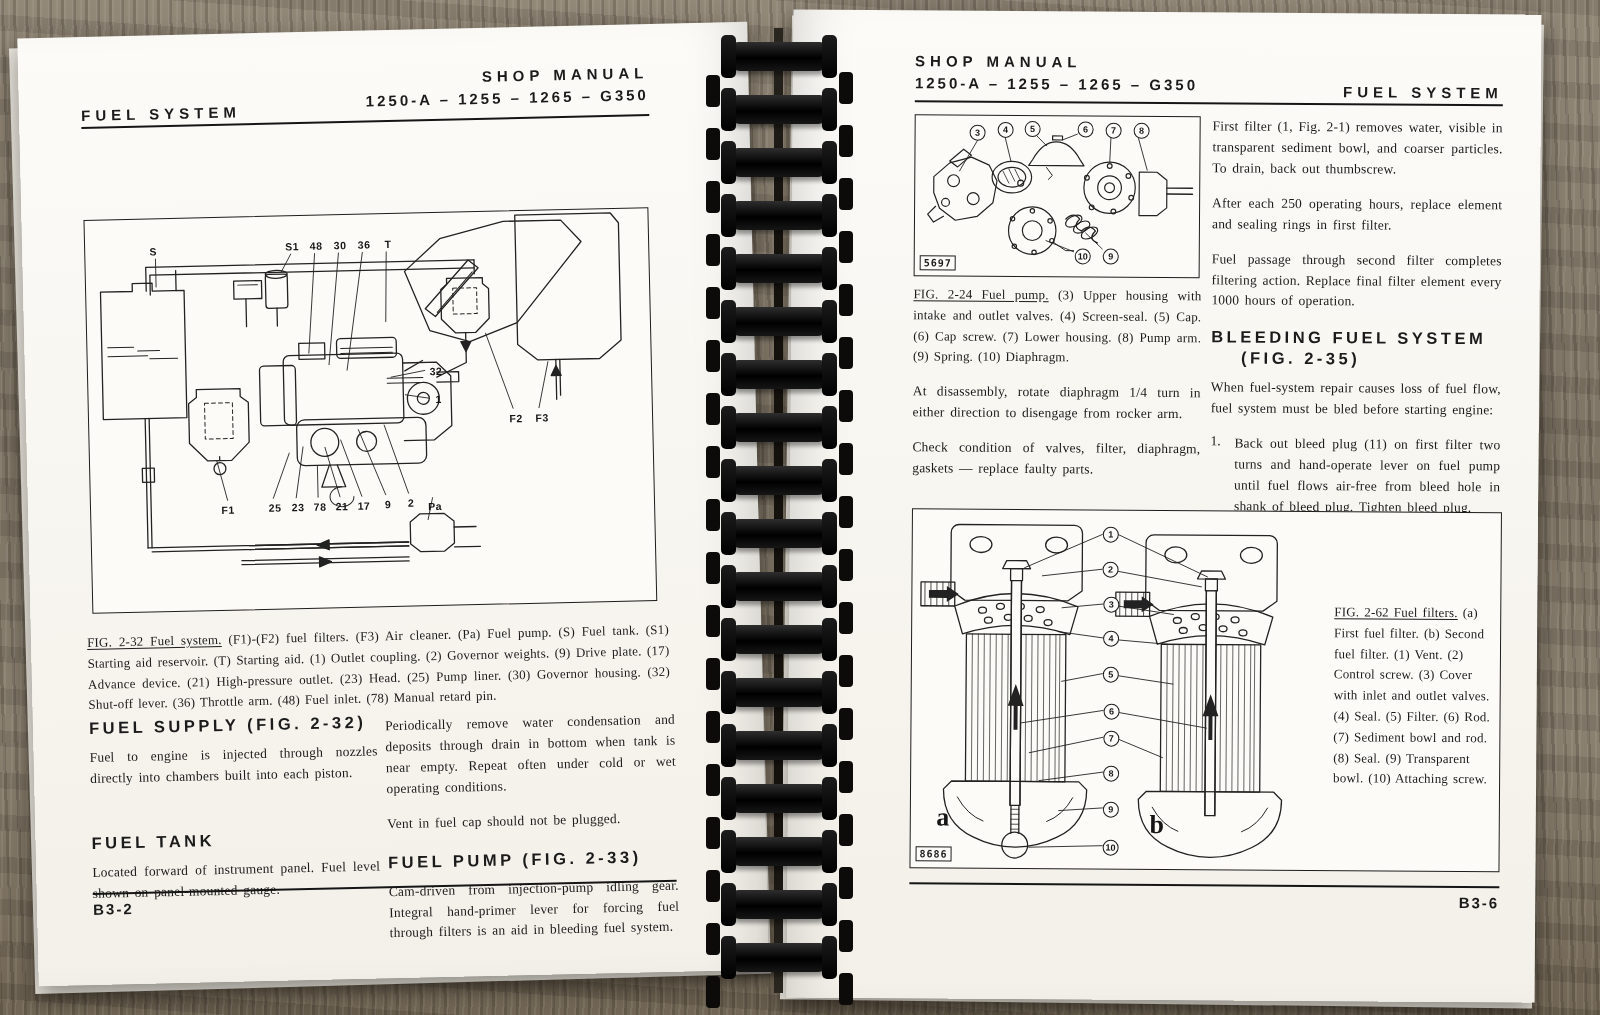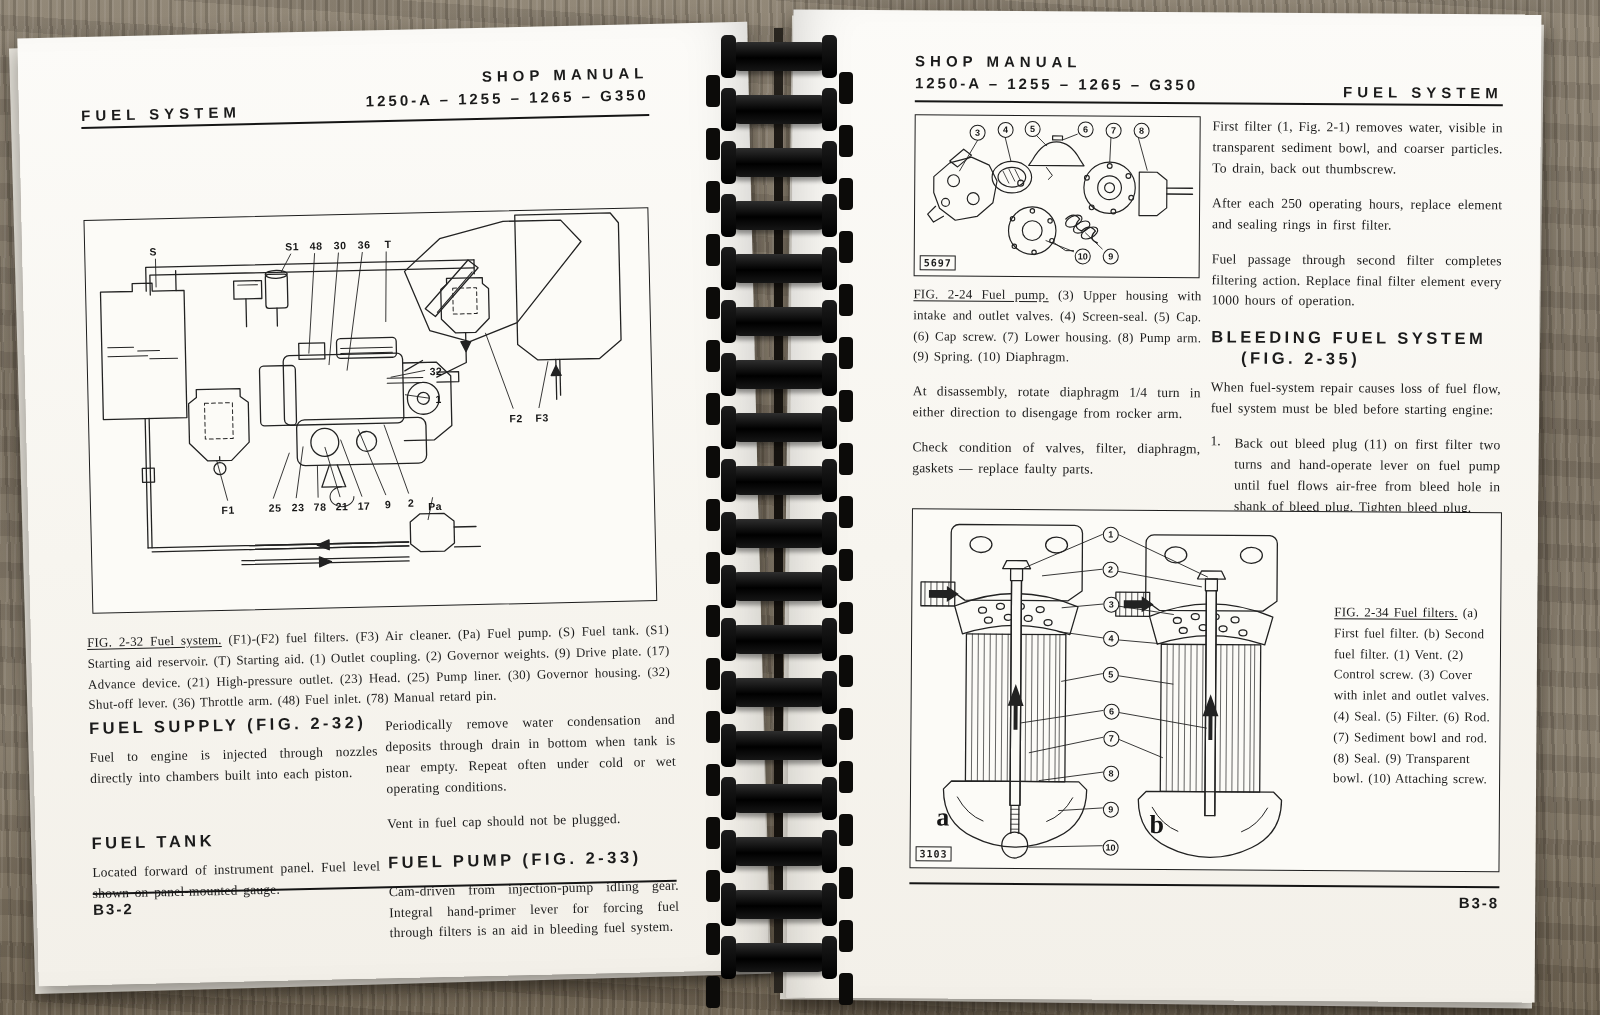--- a/index.html
+++ b/index.html
@@ -392,40 +392,40 @@
           <path d="M192,201 L110,214"></path>
             <path d="M208,203 L296,218"></path>
           <path d="M192,228 L118,244"></path>
             <path d="M208,230 L252,248"></path>
           <path d="M192,263 L128,272"></path>
           <path d="M192,299 L148,302"></path>
           <path d="M192,337 L118,339"></path>
         </g>
       </g>
     </svg>
-    <span class="figtag" style="left:5px; bottom:6px;">3103</span>
+    <span class="figtag" style="left:5px; bottom:6px;">8686</span>
     <div class="caption" style="position:absolute; left:422px; top:90px; width:158px; text-align:left;">
-      <span class="cap-lead">FIG. 2-34 Fuel filters.</span><span> (a) First fuel filter. (b) Second fuel filter. (1) Vent. (2) Control screw. (3) Cover with inlet and outlet valves. (4) Seal. (5) Filter. (6) Rod. (7) Sediment bowl and rod. (8) Seal. (9) Transparent bowl. (10) Attaching screw.</span>
+      <span class="cap-lead">FIG. 2-62 Fuel filters.</span><span> (a) First fuel filter. (b) Second fuel filter. (1) Vent. (2) Control screw. (3) Cover with inlet and outlet valves. (4) Seal. (5) Filter. (6) Rod. (7) Sediment bowl and rod. (8) Seal. (9) Transparent bowl. (10) Attaching screw.</span>
     </div>
   <span class="callout circ" style="left: 198px; top: 24px;">1</span>
       <span class="callout circ" style="left: 198px; top: 59px;">2</span>
       <span class="callout circ" style="left: 199px; top: 94px;">3</span>
       <span class="callout circ" style="left: 199px; top: 128px;">4</span>
       <span class="callout circ" style="left: 199px; top: 164px;">5</span>
       <span class="callout circ" style="left: 200px; top: 201px;">6</span>
       <span class="callout circ" style="left: 200px; top: 228px;">7</span>
       <span class="callout circ" style="left: 200px; top: 263px;">8</span>
       <span class="callout circ" style="left: 200px; top: 299px;">9</span>
       <span class="callout circ" style="left: 200px; top: 337px;">10</span>
       <span class="callout big" style="left: 32px; top: 308px;">a</span>
       <span class="callout big" style="left: 246px; top: 314px;">b</span>
     </div>
 
   <div style="position:absolute; left:122px; top:872px; width:590px; border-top:2.5px solid #151515;"></div>
-  <div class="pageno" style="position:absolute; right:36px; top:880px;">B3-8</div>
+  <div class="pageno" style="position:absolute; right:36px; top:880px;">B3-6</div>
 </div>
 
 <div id="binding">
   <div id="spine-gap"></div>
 <div class="tooth" style="top: 42px;"></div>
     <div class="hole" style="left: 4px; top: 75px;"></div>
     <div class="hole" style="left: 137px; top: 72px;"></div>
     <div class="tooth" style="top: 95px;"></div>
     <div class="hole" style="left: 4px; top: 128px;"></div>
     <div class="hole" style="left: 137px; top: 125px;"></div>

